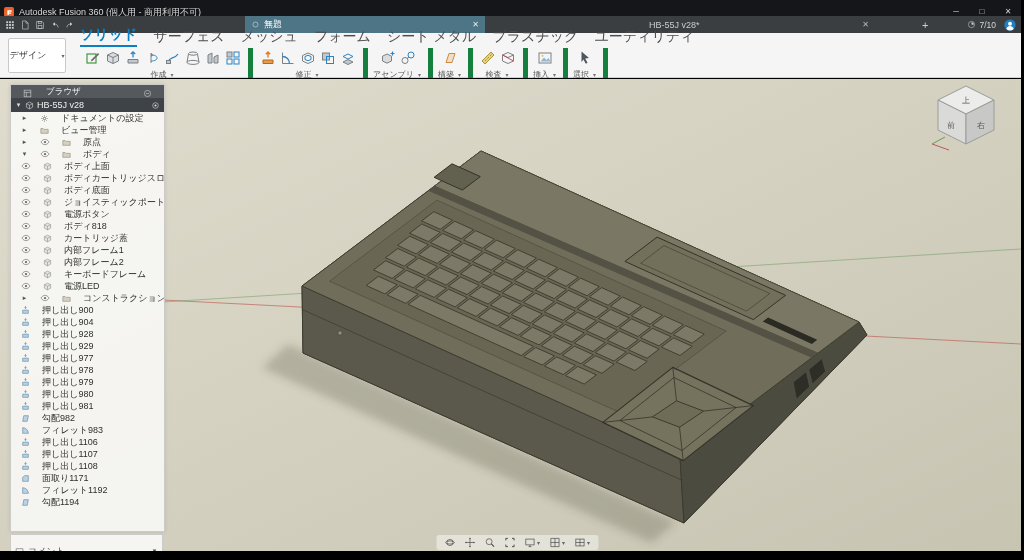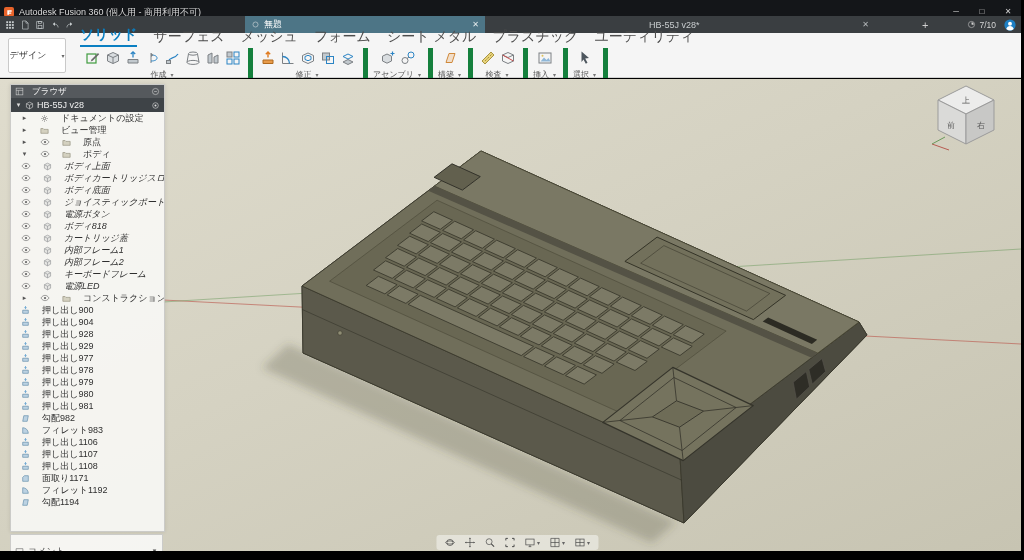--- a/index.html
+++ b/index.html
@@ -45,30 +45,30 @@
 
   
   .canvas{position:absolute;top:79px;left:0;right:0;bottom:0;background:linear-gradient(155deg,#dfdccd 0%,#d5d2c2 45%,#c7c4b2 100%);overflow:hidden;}
   #scene{position:absolute;inset:0;width:100%;height:100%;}
 
   .viewcube{position:absolute;top:2px;right:16px;width:78px;height:72px;}
   .viewcube text{font-size:8px;fill:#5a5a5a;}
 
   
   .browser{position:absolute;left:10px;top:5px;width:153px;height:446px;background:rgba(251,251,250,.82);border:1px solid rgba(125,125,125,.35);box-shadow:0 0 4px rgba(0,0,0,.1);overflow:hidden;}
-  .b-header{height:13px;background:#55595d;color:#f2f2f2;display:flex;align-items:center;font-size:8.5px;padding:0 4px;gap:8px;}
+  .b-header{height:13px;background:#55595d;color:#f2f2f2;display:flex;align-items:flex-end;font-size:8.5px;padding:0 12px;gap:14px;}
   .b-header svg{width:9px;height:9px;color:#d8d8d8;}
   .b-header .sp{flex:1;}
   .b-root{height:14px;background:#3e4347;color:#f0f0f0;display:flex;align-items:center;gap:3px;padding:0 4px;font-size:9px;}
   .b-root svg{width:9px;height:9px;color:#e4e4e4;}
   .b-root .sp{flex:1;}
   .caret{width:7px;font-size:7px;color:#555;text-align:center;flex:0 0 auto;}
   .b-root .caret{color:#ddd;}
   .tree-row{height:12px;display:flex;align-items:center;gap:12px;white-space:nowrap;color:#2f2f2f;padding-left:10px;overflow:hidden;}
-  .tree-row.lv2{font-style:italic;}
+  .tree-row.lv2{}
   .t-ico{display:flex;flex:0 0 auto;}
   .t-ico svg{width:9px;height:9px;}
   .eye{display:flex;flex:0 0 auto;color:#6b6b6b;}
   .eye svg{width:10px;height:10px;}
   .t-label{font-size:9px;}
 
   .comment-bar{position:absolute;left:10px;top:455px;width:153px;height:13px;box-sizing:border-box;background:rgba(251,251,250,.85);border:1px solid rgba(125,125,125,.35);display:flex;align-items:center;gap:4px;font-size:9px;color:#444;padding:16px 4px;}
   .comment-bar svg{width:9px;height:9px;color:#555;}
   .comment-bar .sp{flex:1;}
 

